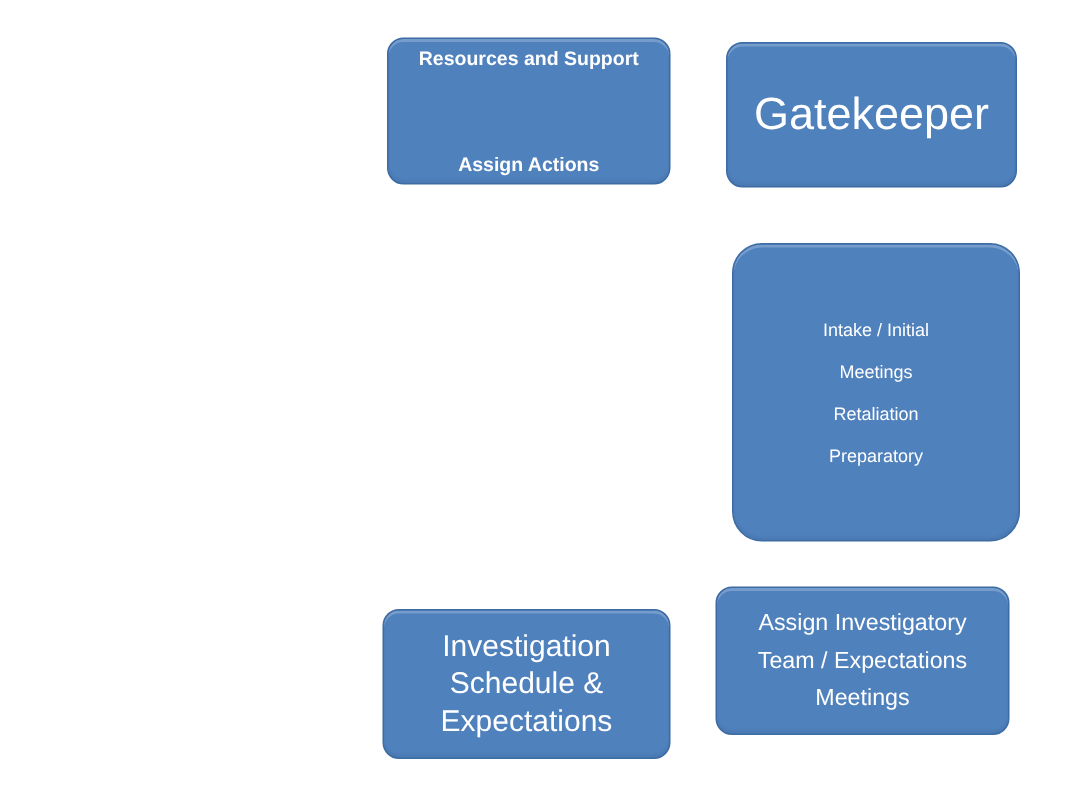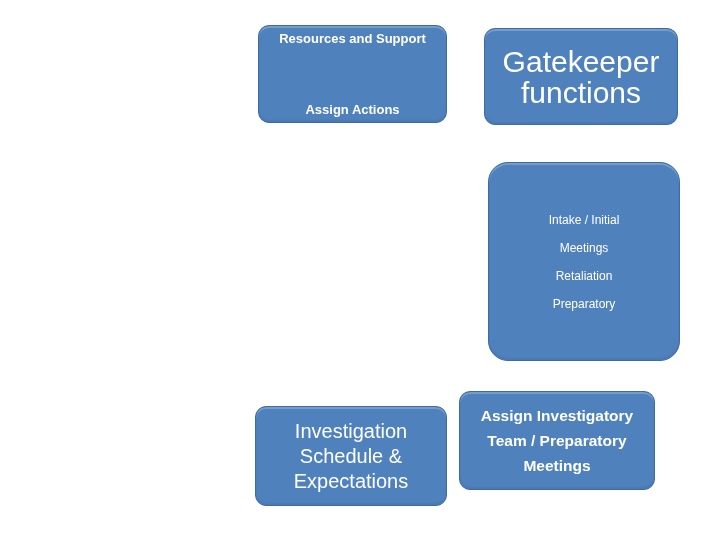--- a/index.html
+++ b/index.html
@@ -34,36 +34,35 @@
 
   #n1 { left: 258px; top: 25px;  width: 189px; height: 98px;  border-radius: 11px;
         font-size: 13px; font-weight: bold; line-height: 27px; gap: 44px; }
   #n2 { left: 484px; top: 28px;  width: 194px; height: 97px;  border-radius: 11px;
         font-size: 30px; font-weight: normal; line-height: 31px; }
   #n3 { left: 488px; top: 162px; width: 192px; height: 199px; border-radius: 20px;
         font-size: 12px; font-weight: normal; line-height: 28px; }
   #n3 .para + .para { }
   #n4 { left: 255px; top: 406px; width: 192px; height: 100px; border-radius: 11px;
         font-size: 20px; font-weight: normal; line-height: 25px; }
-  #n5 { left: 459px; top: 391px; width: 196px; height: 99px;  border-radius: 11px;
-        font-size: 15.5px; font-weight: bold; line-height: 25px; }
+  #n5 { left: 477px; top: 391px; width: 196px; height: 99px;  border-radius: 11px;
+        font-size: 15.5px; font-weight: normal; line-height: 25px; }
 </style>
 </head>
 <body>
 
 <div class="slide">
 
   <div class="node" id="n1">
     <span class="ln">Resources and Support</span>
     <span class="ln">Assign Actions</span>
   </div>
 
   <div class="node" id="n2">
     <span class="ln">Gatekeeper</span>
-    <span class="ln">functions</span>
   </div>
 
   <div class="node" id="n3">
     <div class="para">
       <span class="ln">Intake / Initial</span>
       <span class="ln">Meetings</span>
     </div>
     <div class="para">
       <span class="ln">Retaliation</span>
       <span class="ln">Preparatory</span>
@@ -71,17 +70,17 @@
   </div>
 
   <div class="node" id="n4">
     <span class="ln">Investigation</span>
     <span class="ln">Schedule &amp;</span>
     <span class="ln">Expectations</span>
   </div>
 
   <div class="node" id="n5">
     <span class="ln">Assign Investigatory</span>
-    <span class="ln">Team / Preparatory</span>
+    <span class="ln">Team / Expectations</span>
     <span class="ln">Meetings</span>
   </div>
 
 </div>
 
 </body></html>

